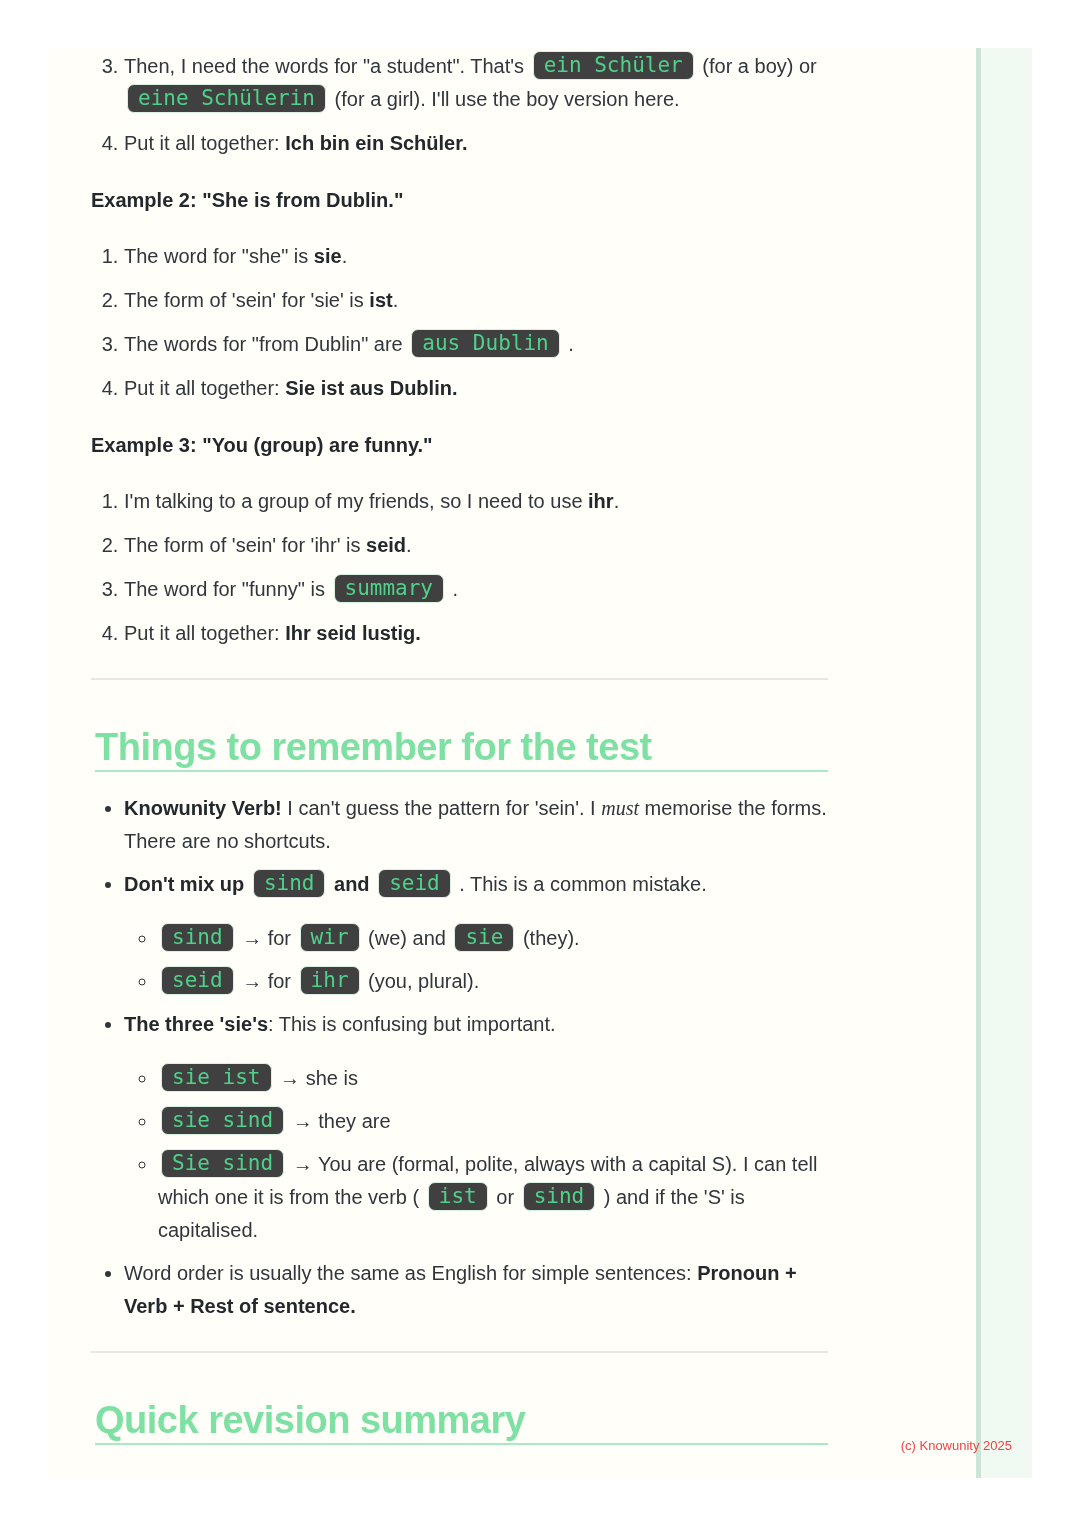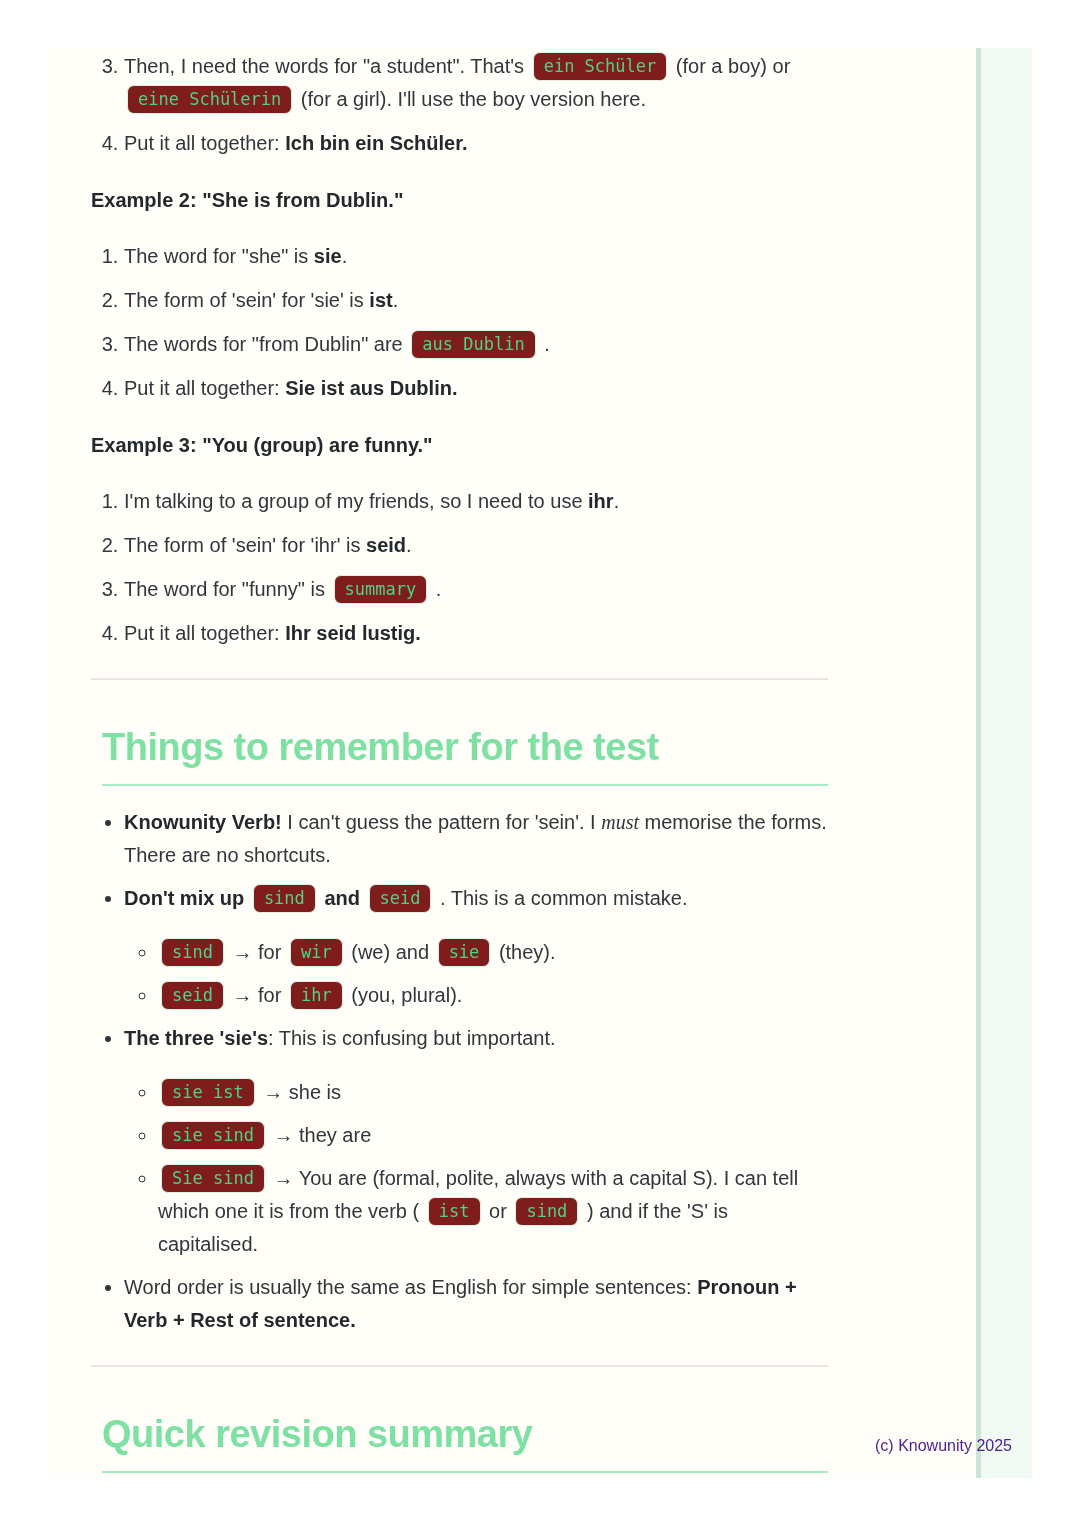--- a/index.html
+++ b/index.html
@@ -25,46 +25,46 @@
   }
   .content ol { margin:0 0 10px 0; padding-left:33px; }
   .content ol > li { margin-bottom:11px; }
   .content h3 {
     font-size:20px; line-height:33px; font-weight:bold;
     color:#23282c; margin:24px 0 23px 0;
   }
   .content h2 {
     font-size:38px; line-height:46px; font-weight:bold;
     color:#7ee0a3; letter-spacing:-0.5px;
-    margin:44px 0 0 11px; padding-bottom:14px;
+    margin:44px 0 0 4px; 
     border-bottom:2px solid #a8ebc3;
   }
   .content hr {
     border:none; border-top:2px solid #e7e6e2;
     margin:28px 0; width:100%;
   }
   .content ul.top { list-style:disc; margin:20px 0 0 0; padding-left:33px; }
   .content ul.top > li { margin-bottom:10px; }
   .content ul.sub { list-style:circle; margin:21px 0 4px 0; padding-left:34px; }
   .content ul.sub > li { margin-bottom:10px; }
   .content p.summary { margin:26px 0 0 0; }
   .content strong { font-weight:bold; color:#23282c; }
   .content em { font-style:italic;font-family:Liberation Serif, serif; }
   .code {
     display:inline-block;
     font-family:"DejaVu Sans Mono", monospace;
-    font-size:17px; line-height:22px;
-    color:#4fd189; background:#7f1d1d;
+    font-size:21px; line-height:22px;
+    color:#4fd189; background:#404040;
     border:1.5px solid #d8f1e0; border-radius:7px;
     padding:2px 10px 3px 10px; margin:0 3px;
     vertical-align:1px; white-space:pre;
   }
   .watermark {
     position:absolute; right:20px; bottom:24px;
-    font-size:16px; line-height:16px; color:#4c1d95;margin-top:40px;
+    font-size:13px; line-height:16px; color:#ef4444;margin-top:40px;
   }
 </style>
 </head>
 <body>
 
 <div class="page">
   <div class="margin-stripe"></div>
   <div class="content">
       <ol start="3">
         <li>Then, I need the words for "a student". That's <span class="code">ein Schüler</span> (for a boy) or <span class="code">eine Schülerin</span> (for a girl). I'll use the boy version here.</li>

